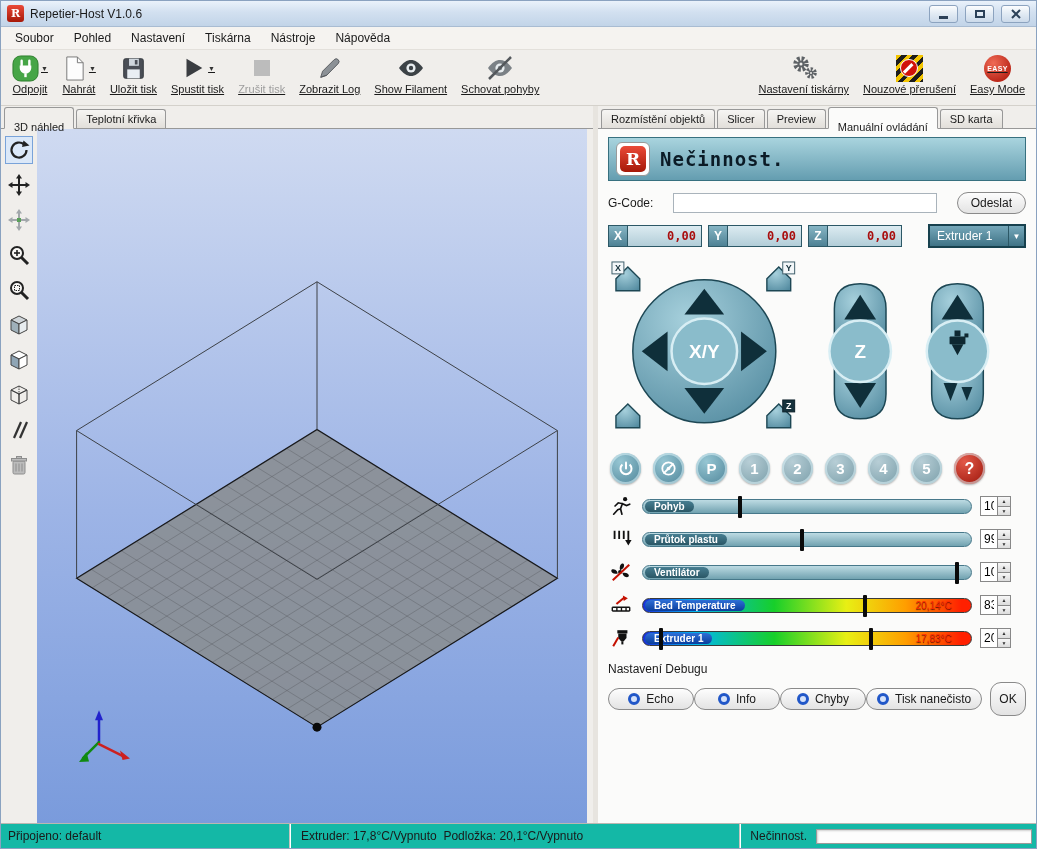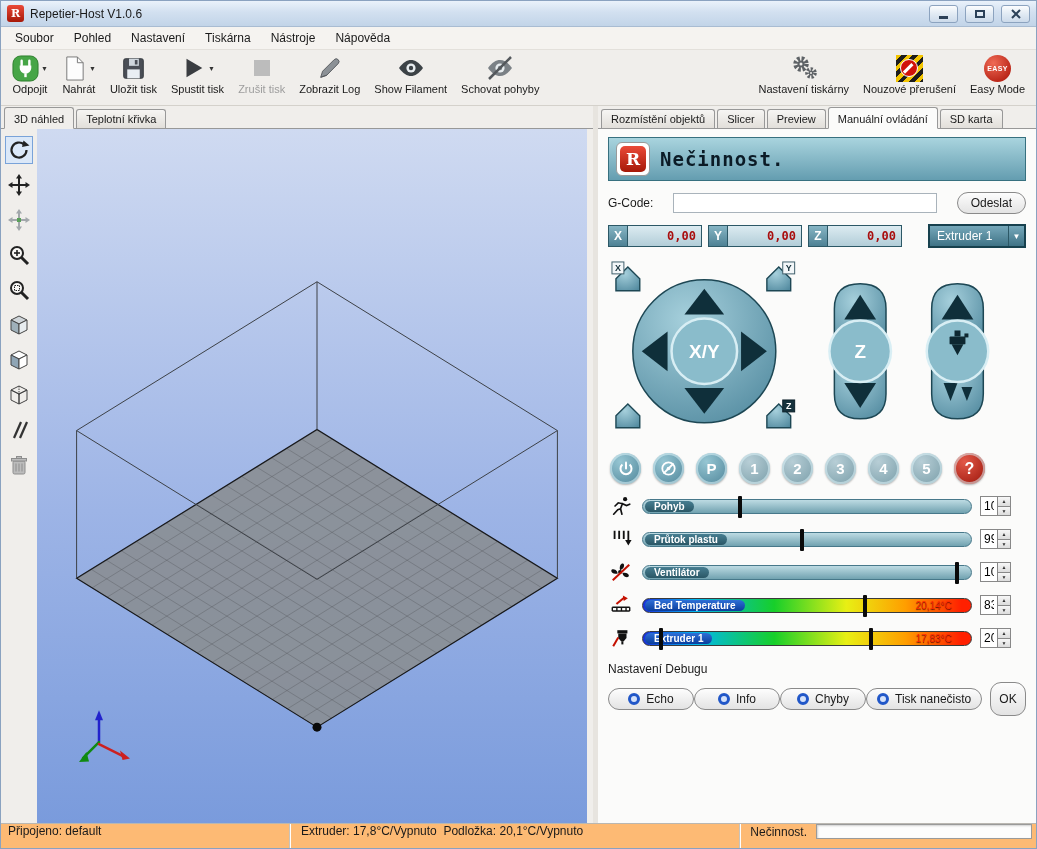--- a/index.html
+++ b/index.html
@@ -13,38 +13,38 @@
   .titlebar .spacer { flex:1; }
   .win-btn { width:29px; height:18px; border:1px solid #8ca3bf; border-radius:3px; background:linear-gradient(#fcfdfe,#e2ebf4 48%,#ccdaea); display:flex; align-items:center; justify-content:center; margin-left:1px; }
   .glyph-min { width:9px; height:3px; background:#2c4158; margin-top:8px; }
   .glyph-max { width:10px; height:8px; border:2px solid #2c4158; }
 
   
   .menubar { height:23px; background:#f5f3f0; display:flex; align-items:center; padding:0 4px; border-bottom:1px solid #e3e0db; flex:none; }
   .menu-item { padding:3px 10px; }
 
   
-  .toolbar { height:56px; background:#f0eeeb; border-bottom:1px solid #d4d1cb; display:flex; padding:2px 4px 10px; flex:none; }
+  .toolbar { height:56px; background:#f0eeeb; border-bottom:1px solid #d4d1cb; display:flex; padding:2px 4px 10px; flex:none;text-decoration:underline; }
   .tb-item { display:flex; flex-direction:column; align-items:center; padding:2px 7px 0; font-size:11px; }
   .tb-icon-row { height:31px; display:flex; align-items:center; }
   .ticon svg { display:block; }
   .caret { font-size:7px; color:#333; margin-left:2px; }
   .tb-label { margin-top:1px; white-space:nowrap; }
   .tb-item.disabled .tb-label { color:#9d9d9d; }
   .tb-right { margin-left:auto; display:flex; }
   .easy-circle { width:27px; height:27px; border-radius:50%; background:radial-gradient(circle at 35% 30%,#ef6a55,#a80f04); color:#fff; font-weight:bold; font-size:7px; display:flex; align-items:center; justify-content:center; letter-spacing:.3px; }
   .emerg-box { width:27px; height:27px; background:repeating-linear-gradient(135deg,#f2c400 0 4px,#1c1c1c 4px 8px); display:flex; align-items:center; justify-content:center; }
   .emerg-inner { width:18px; height:18px; border-radius:50%; background:#d01208; border:1.5px solid #fff; position:relative; }
   .emerg-inner::after { content:""; position:absolute; left:1px; top:6.5px; width:12px; height:2.5px; background:#fff; transform:rotate(-45deg); }
 
   
   .content { flex:1; display:flex; min-height:0; }
   .tabs { display:flex; align-items:flex-end; height:22px; padding-left:3px; gap:2px; position:relative; z-index:2; flex:none; }
   .tab { border:1px solid #989898; border-bottom:none; border-radius:3px 3px 0 0; background:linear-gradient(#f6f5f3,#e2dfda); padding:3px 9px 2px; font-size:11px; height:19px; white-space:nowrap; }
-  .tab.active { height:22px; margin-bottom:-1px; padding-top:5px; }
+  .tab.active { height:22px; margin-bottom:-1px; padding-top:13px; }
 
   .left-panel { width:592px; display:flex; flex-direction:column; flex:none; }
   .left-panel .tab.active { background:#f0eeeb; border-bottom:1px solid #f0eeeb; }
   .left-body { flex:1; display:flex; border-top:1px solid #989898; min-height:0; }
   .tool-col { width:36px; display:flex; flex-direction:column; align-items:center; padding-top:7px; gap:7px; flex:none; }
   .tool { width:28px; height:28px; display:flex; align-items:center; justify-content:center; border:1px solid transparent; }
   .tool.selected { border:1px solid #79a3d9; background:#dbe8f8; }
   .viewport { flex:1; position:relative; margin-right:6px; background:linear-gradient(#cfdaf1,#9db4e6 55%,#7a9bdc); overflow:hidden; }
   .viewport svg { position:absolute; inset:0; width:100%; height:100%; }
 
@@ -94,21 +94,21 @@
   .spin-btn { flex:1; border:1px solid #888; background:linear-gradient(#f7f7f7,#dcdcdc); font-size:5px; color:#333; display:flex; align-items:center; justify-content:center; }
   .spin-btn.up { border-bottom:none; }
 
   .debug-title { margin-top:13px; flex:none; }
   .debug-row { display:flex; margin-top:6px; align-items:center; flex:none; }
   .dbtn { gap:6px; padding:0 10px; min-width:86px; }
   .ring { width:12px; height:12px; border-radius:50%; border:3px solid #2157c8; background:#d5e2fa; flex:none; }
   .ok-btn { margin-left:auto; min-width:36px; padding:16px 8px; }
 
   
-  .statusbar { height:25px; flex:none; background:#fdba74; border-top:1px solid #bab7b1; display:flex; align-items:flex-start; font-size:12px; }
+  .statusbar { height:25px; flex:none; background:#14b8a6; border-top:1px solid #bab7b1; display:flex; align-items:center; font-size:12px; }
   .sb-left { width:288px; padding-left:7px; flex:none; }
   .sb-sep { width:1px; align-self:stretch; background:#c6c3bd; box-shadow:1px 0 0 #fff; flex:none; }
   .sb-center { flex:1; padding-left:11px; white-space:pre; overflow:hidden; }
   .sb-right { display:flex; align-items:center; padding:0 4px 0 10px; gap:9px; flex:none; }
   .progress { width:216px; height:15px; border:1px solid #9a9a9a; background:#fdfdfd; box-shadow:inset 1px 1px 2px rgba(0,0,0,.18); }
 </style>
 </head>
 <body>
 
 <div class="window">

